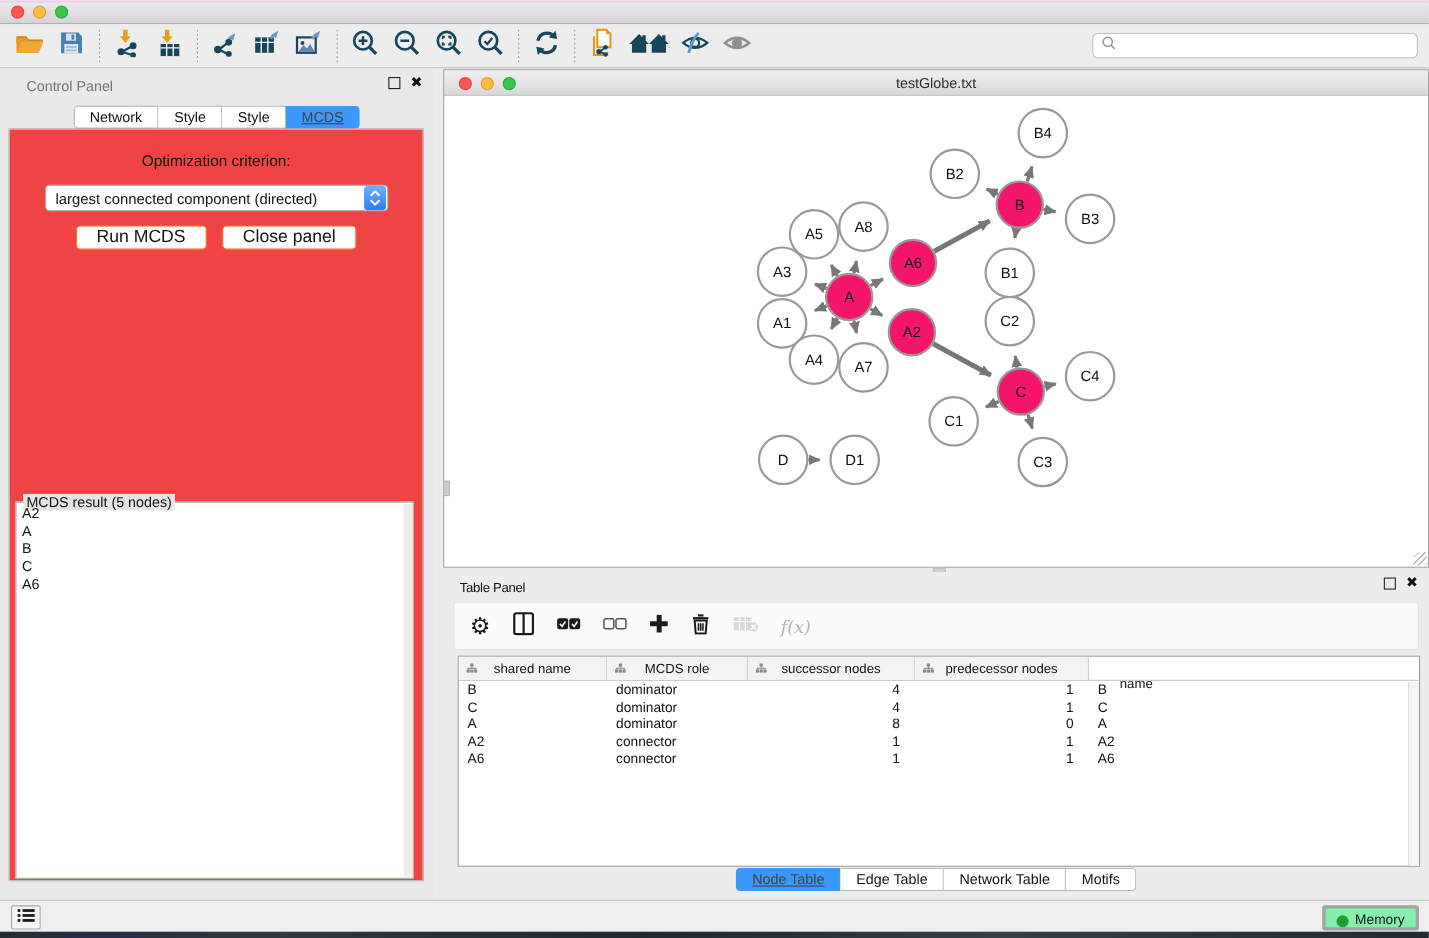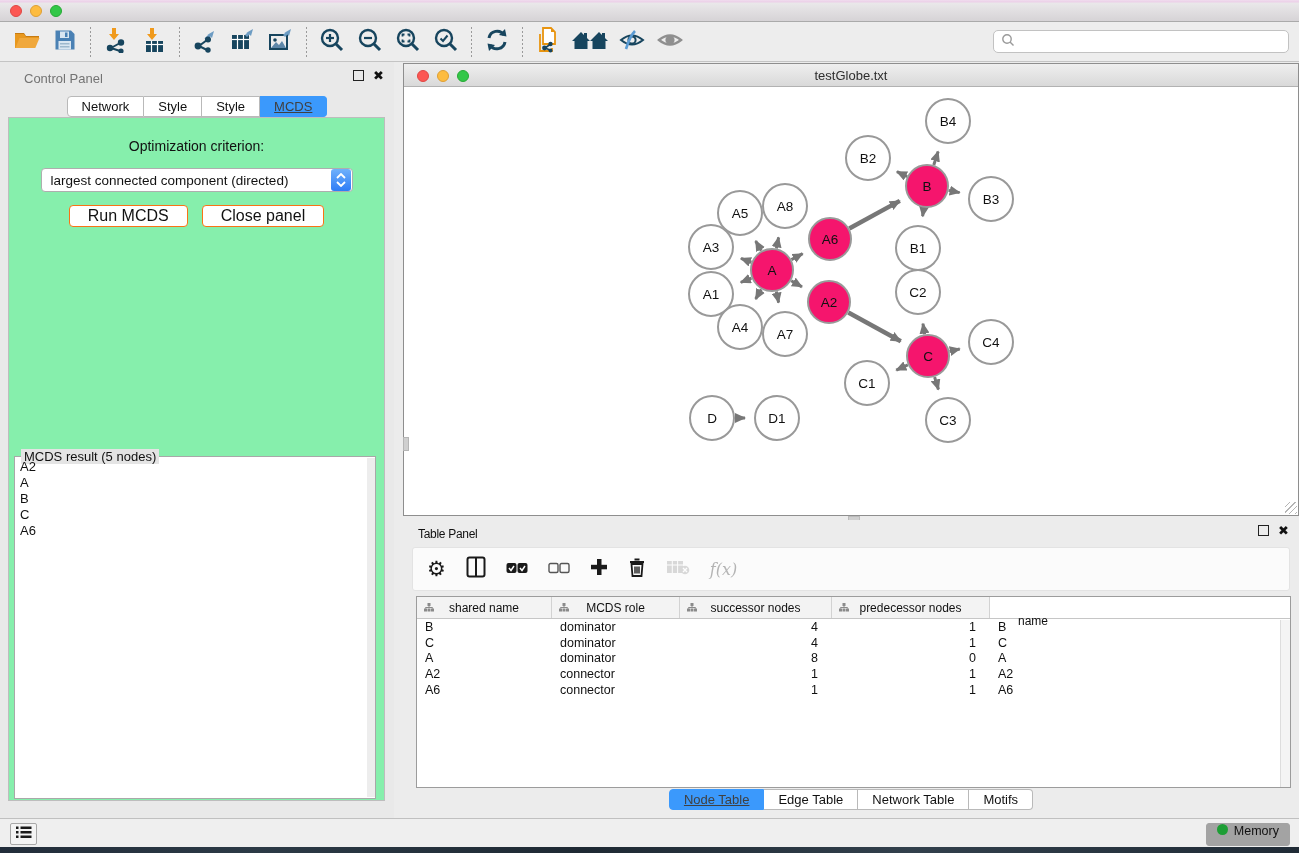--- a/index.html
+++ b/index.html
@@ -40,21 +40,21 @@
   .float-icon { width:11px; height:11px; border:1.6px solid #222; background:transparent; display:inline-block; }
   .close-icon { font-size:13px; font-weight:bold; color:#111; line-height:11px;
     font-family:"DejaVu Sans", sans-serif; }
   .cp-tabs { position:absolute; left:0; right:0; top:34px; display:flex; justify-content:center; }
   .tab { height:21px; padding:0 14px; background:#fff; border:1px solid #b9b9b9; border-left:none;
     font-size:13px; color:#111; display:flex; align-items:center; }
   .tab:first-child { border-left:1px solid #b9b9b9; border-radius:4px 0 0 4px; }
   .tab:last-child  { border-radius:0 4px 4px 0; }
   .tab.active { background:#3b99fc; border-color:#3b99fc; color:#404040;text-decoration:underline; }
   .cp-body { position:absolute; left:8px; right:9px; top:55px; height:684px;
-    background:#86efac; border:1px solid #bdbdbd; }
+    background:#ef4444; border:1px solid #bdbdbd; }
   .opt-label { margin-top:20px; text-align:center; font-size:14px; color:#111; }
   .dropdown { position:relative; margin:14px auto 0 auto; width:312px; height:24px;
     background:#fff; border:1px solid #aeaeae; border-radius:4px;
     display:flex; align-items:center; }
   .dropdown .val { flex:1; font-size:13.5px; padding-left:9px; color:#111; white-space:nowrap; }
   .dd-stepper { width:20px; height:22px; margin-right:1px; border-radius:3px;
     background:linear-gradient(#6fb1fb,#2e7cf6); display:flex; flex-direction:column;
     align-items:center; justify-content:center; gap:2px; }
   .btn-row { display:flex; justify-content:center; gap:14px; margin-top:13px; }
   .push-btn { height:22px; padding:0 18px; background:#fff; border:1px solid #f97316;
@@ -105,22 +105,22 @@
     background:#f4f4f4; border-left:1px solid #ddd; }
   .tp-tabs { position:absolute; left:0; right:0; top:269px; display:flex; justify-content:center; }
 
   
   .statusbar { position:absolute; left:0; top:818px; width:1299px; height:29px;
     background:#efefef; border-top:1px solid #c0c0c0; }
   .menu-btn { position:absolute; left:10px; top:4px; width:27px; height:22px;
     background:#f4f4f4; border:1px solid #a8a8a8; border-radius:2px;
     display:flex; align-items:center; justify-content:center; }
   .memory-btn { position:absolute; right:9px; top:4px; height:23px; padding:0 10px;
-    background:#a3a3a3; border:1px solid #a3a3a3; border-radius:3px;
-    display:flex; align-items:flex-start; gap:6px; font-size:12.5px; color:#111; }
+    background:#86efac; border:3px solid #a3a3a3; border-radius:3px;
+    display:flex; align-items:flex-end; gap:6px; font-size:12.5px; color:#111; }
   .memdot { width:11px; height:11px; border-radius:50%; background:#1d9e35; }
   .desktop-strip { position:absolute; left:0; bottom:0; width:1299px; height:6px;
     background:linear-gradient(90deg,#222d3a,#2c3a46 20%,#1e2933 45%,#32404c 70%,#202b36); }
 </style>
 </head>
 <body>
 
 <div class="titlebar">
   <div class="lights">
     <span class="light red"></span>

